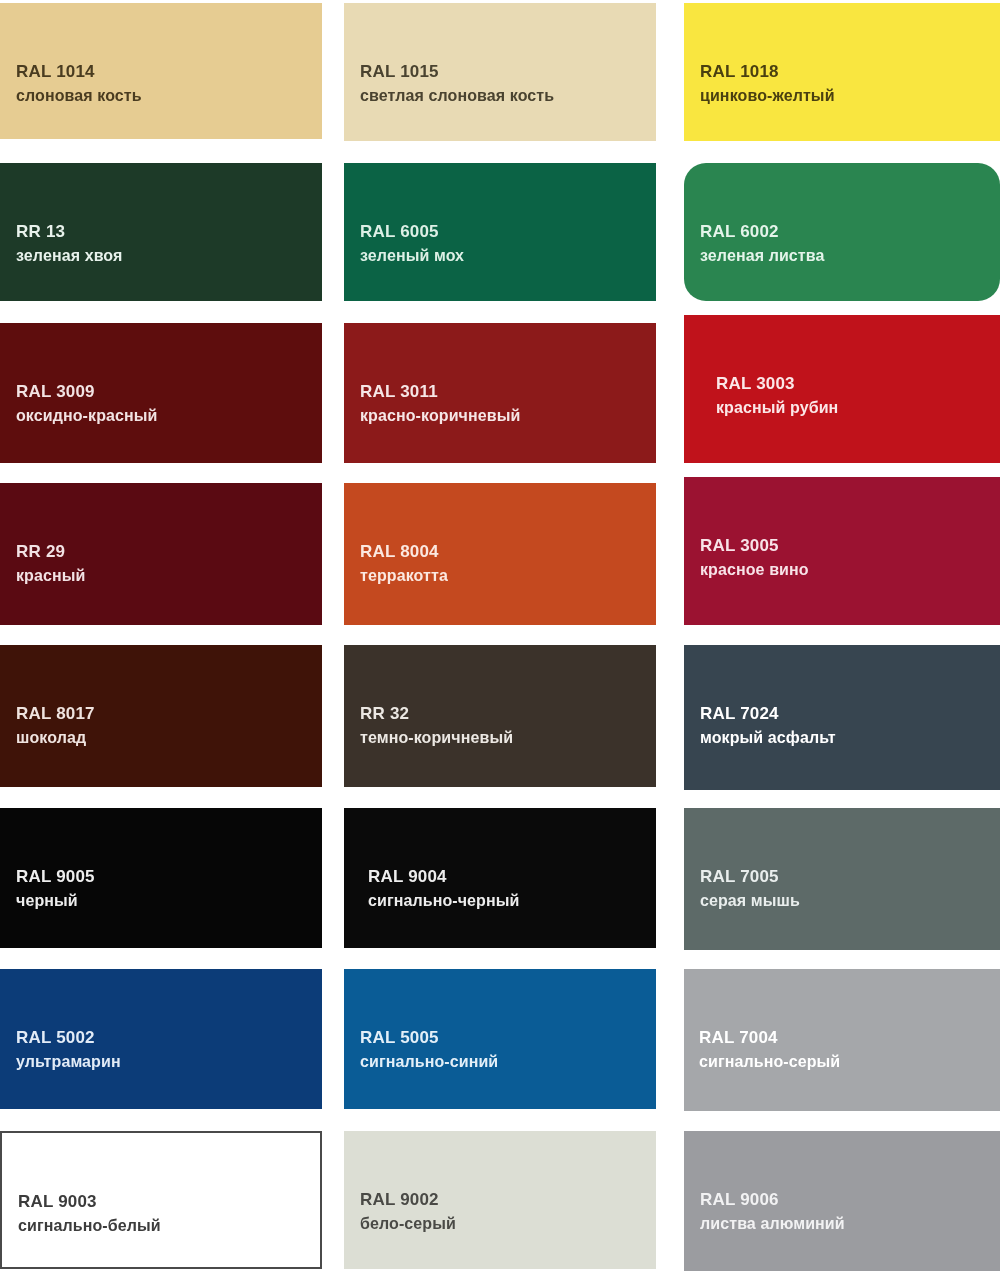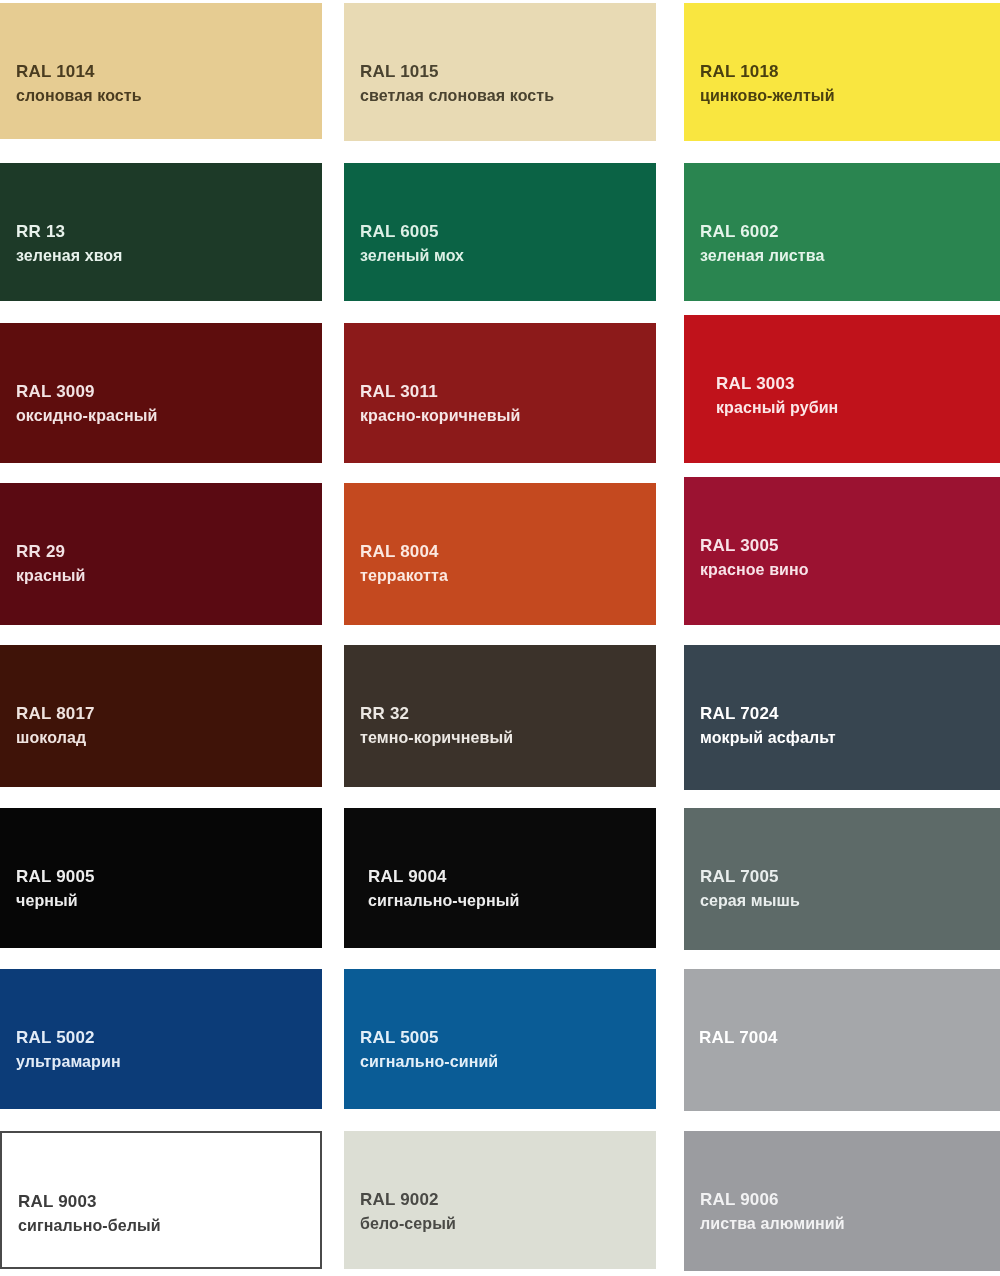--- a/index.html
+++ b/index.html
@@ -88,21 +88,21 @@
   </div>
 
   <div class="swatch col-1 row-2" style="background: rgb(29, 58, 40); color: rgb(232, 242, 236);">
     <div class="swatch-code">RR 13</div>
     <div class="swatch-name">зеленая хвоя</div>
   </div>
   <div class="swatch col-2 row-2" style="background: rgb(11, 99, 69); color: rgb(221, 240, 230);">
     <div class="swatch-code">RAL 6005</div>
     <div class="swatch-name">зеленый мох</div>
   </div>
-  <div class="swatch col-3 row-2" style="background: rgb(42, 133, 80); color: rgb(228, 244, 234);">
+  <div class="swatch col-3 row-2" style="background: rgb(42, 133, 80); color: rgb(228, 244, 234); border-radius: 22px;">
     <div class="swatch-code">RAL 6002</div>
     <div class="swatch-name">зеленая листва</div>
   </div>
 
   <div class="swatch col-1 row-3" style="background: rgb(94, 13, 13); color: rgb(242, 227, 227);">
     <div class="swatch-code">RAL 3009</div>
     <div class="swatch-name">оксидно-красный</div>
   </div>
   <div class="swatch col-2 row-3" style="background: rgb(140, 26, 26); color: rgb(246, 230, 230);">
     <div class="swatch-code">RAL 3011</div>
@@ -155,20 +155,21 @@
   <div class="swatch col-1 row-7" style="background: rgb(12, 60, 120); color: rgb(227, 236, 247);">
     <div class="swatch-code">RAL 5002</div>
     <div class="swatch-name">ультрамарин</div>
   </div>
   <div class="swatch col-2 row-7" style="background: rgb(10, 92, 150); color: rgb(227, 239, 248);">
     <div class="swatch-code">RAL 5005</div>
     <div class="swatch-name">сигнально-синий</div>
   </div>
   <div class="swatch col-3 row-7" style="background: rgb(165, 167, 170); color: rgb(255, 255, 255);">
     <div class="swatch-code">RAL 7004</div>
+    <div class="swatch-name">сигнально-серый</div>
   </div>
 
   <div class="swatch col-1 row-8" style="background: rgb(255, 255, 255); color: rgb(60, 60, 60); border: 2px solid rgb(74, 74, 74);">
     <div class="swatch-code">RAL 9003</div>
     <div class="swatch-name">сигнально-белый</div>
   </div>
   <div class="swatch col-2 row-8" style="background: rgb(220, 222, 212); color: rgb(74, 74, 70);">
     <div class="swatch-code">RAL 9002</div>
     <div class="swatch-name">бело-серый</div>
   </div>

